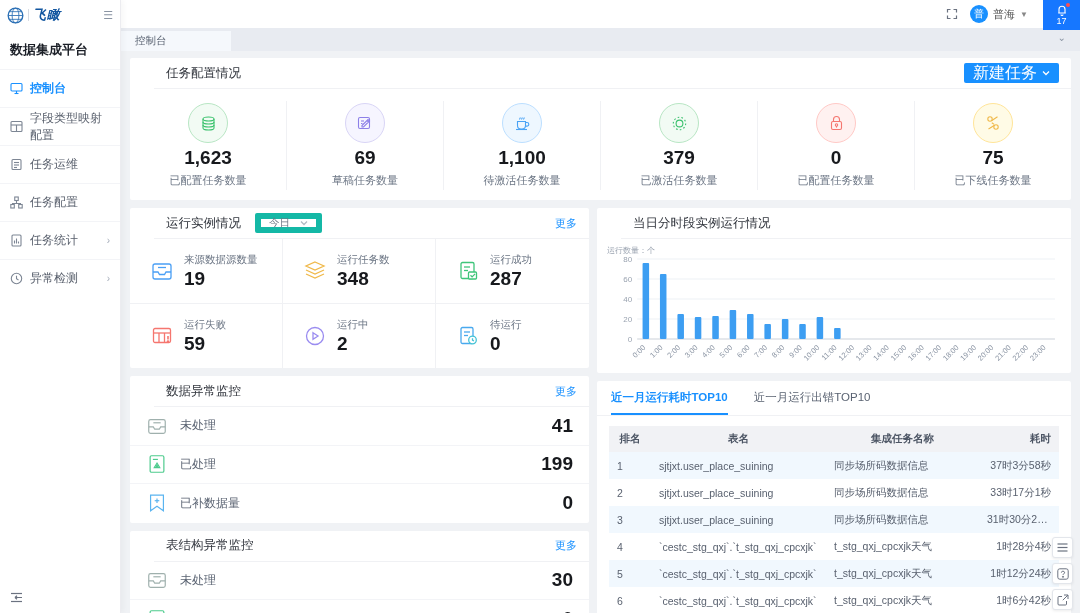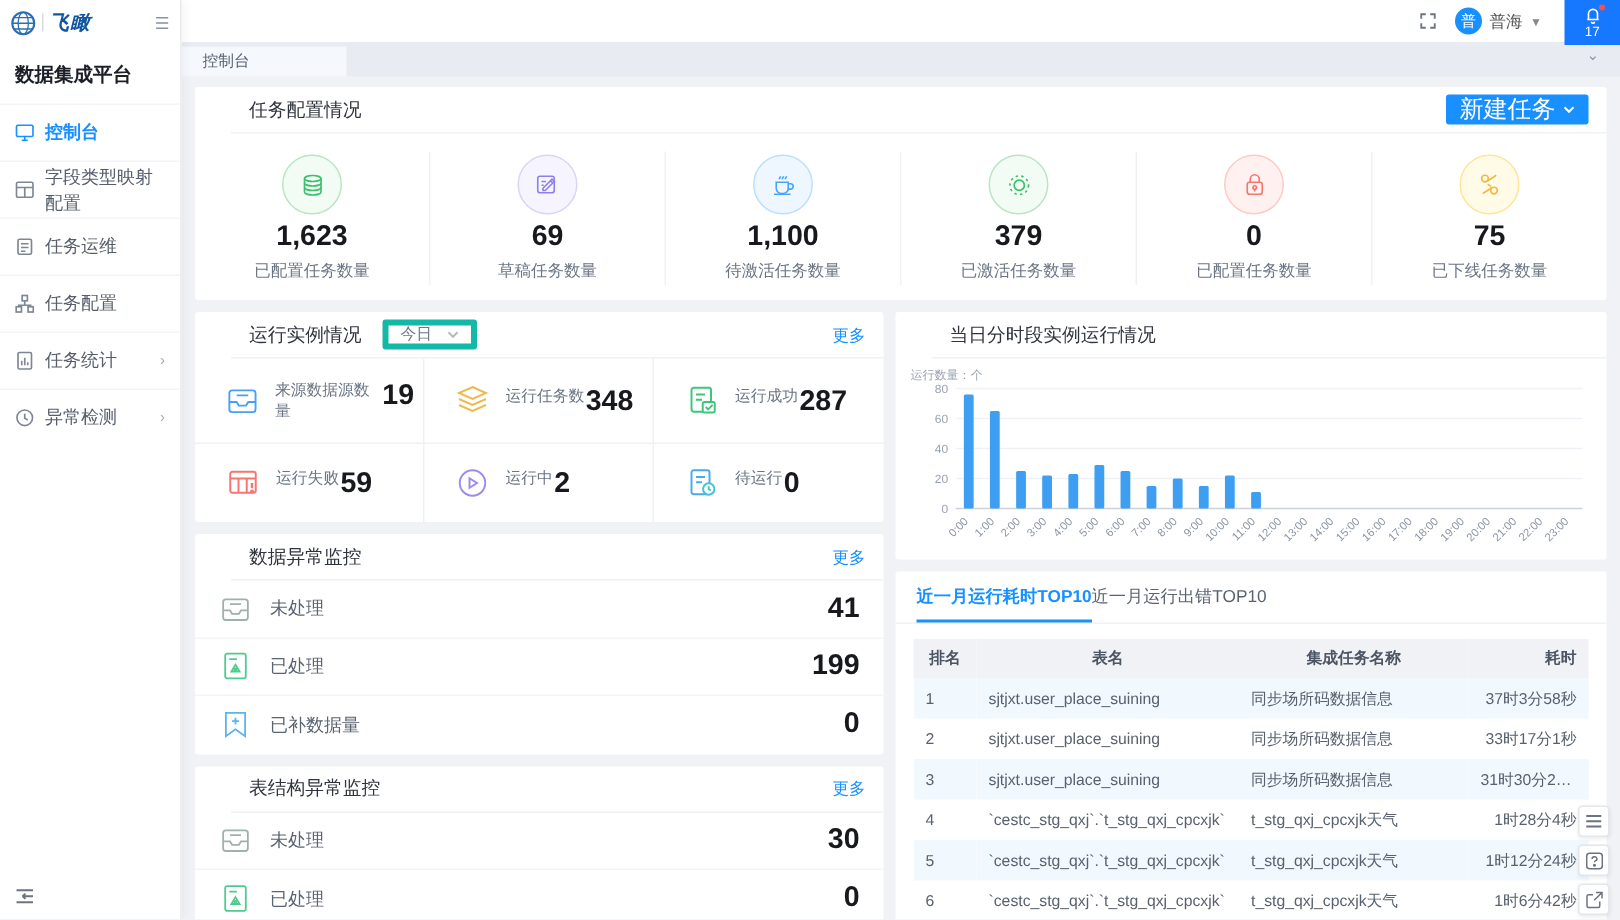--- a/index.html
+++ b/index.html
@@ -58,40 +58,40 @@
   .c-yellow { background:#fffbe6; border-color:#ffe599; color:#f0b94a; }
   .stat-value { font-size:19px; font-weight:700; color:#17191d; line-height:20px; }
   .stat-label { font-size:11px; color:#6b7584; }
 
   
   .two-col { display:flex; gap:8px; align-items:flex-start; }
   .col-left { width:459px; flex-shrink:0; display:flex; flex-direction:column; gap:8px; }
   .col-right { flex:1; min-width:0; display:flex; flex-direction:column; gap:8px; }
 
   
-  .filter-select { margin-left:14px; height:20px; border:4px solid #14b8a6; border-radius:2px; display:flex; align-items:center; gap:10px; padding:0 8px; font-size:10.5px; color:#6b7584; cursor:pointer; }
+  .filter-select { margin-left:14px; height:20px; border:6px solid #14b8a6; border-radius:2px; display:flex; align-items:center; gap:10px; padding:0 8px; font-size:10.5px; color:#6b7584; cursor:pointer; }
   .ri-grid { display:grid; grid-template-columns:1fr 1fr 1fr; }
   .ri-cell { display:flex; align-items:center; gap:10px; padding:14px 6px 14px 20px; border-right:1px solid #f0f1f4; border-bottom:1px solid #f0f1f4; }
   .ri-cell:nth-child(3n) { border-right:none; }
   .ri-cell:nth-child(n+4) { border-bottom:none; }
-  .ri-meta { display:flex; gap:1px; }
+  .ri-meta { display:flex; flex-direction:column; gap:1px; }
   .ri-label { font-size:10.5px; color:#6b7584; }
   .ri-value { font-size:19px; font-weight:700; color:#17191d; line-height:21px; }
 
   
   .chart-wrap { padding:6px 6px 2px; }
 
   
   .mon-row { display:flex; align-items:center; gap:12px; padding:0 16px; height:38.5px; border-bottom:1px solid #f3f4f7; }
   .mon-row:last-child { border-bottom:none; }
   .mon-label { font-size:12px; color:#5a6372; }
   .mon-value { margin-left:auto; font-size:19px; font-weight:700; color:#17191d; }
 
   
-  .top10-head { height:35px; display:flex; align-items:flex-end; padding:0 14px; border-bottom:1px solid #f0f1f4; }
+  .top10-head { height:35px; display:flex; align-items:flex-end; gap:26px; padding:0 14px; border-bottom:1px solid #f0f1f4; }
   .top10-tab { font-size:11.5px; color:#5a6372; padding-bottom:8px; border-bottom:2px solid transparent; cursor:pointer; }
   .top10-tab.active { color:#1890ff; font-weight:700; border-bottom-color:#1890ff; }
   .top10-body { padding:10px 12px 12px; }
   table.top10 { width:100%; border-collapse:collapse; font-size:10.5px; table-layout:fixed; }
   table.top10 th { background:#f1f2f5; color:#4c5564; font-weight:700; text-align:center; padding:6px 8px; }
   table.top10 td { color:#59616f; padding:6.5px 8px; overflow:hidden; white-space:nowrap; text-overflow:ellipsis; }
   table.top10 tr:nth-child(odd) td { background:#f1f8fe; }
   .col-rank { width:42px; }
   .col-table { width:175px; }
   .col-dur { width:80px; text-align:right !important; }

